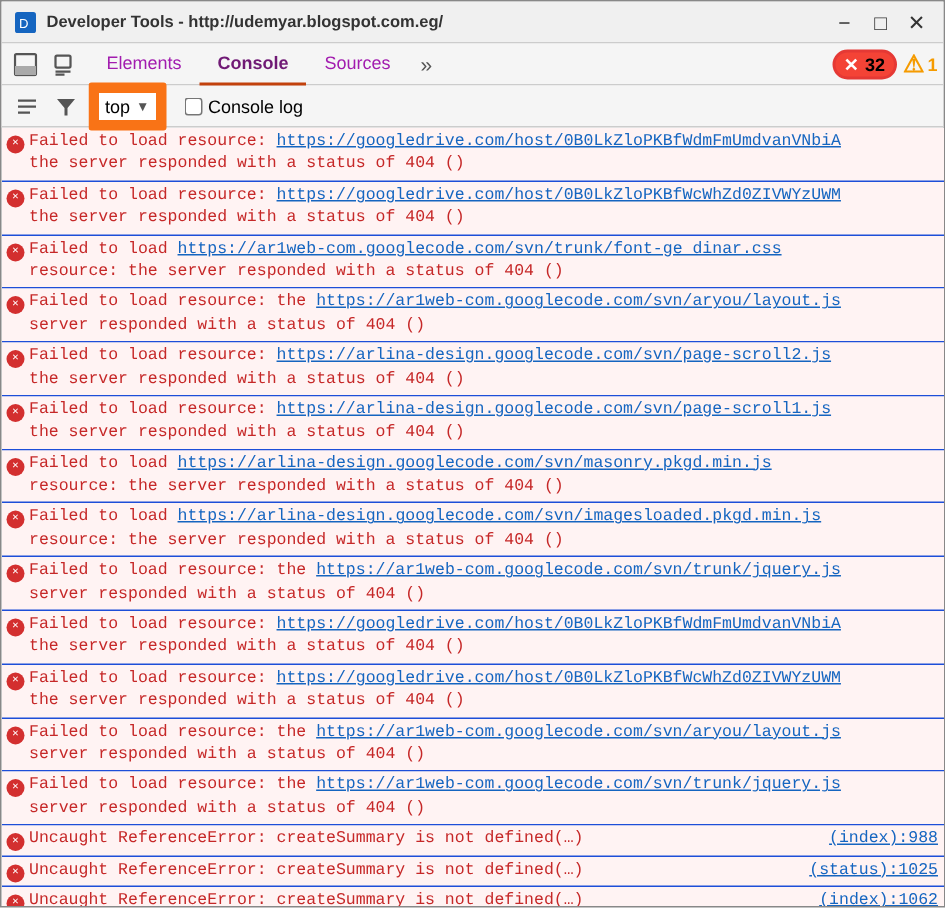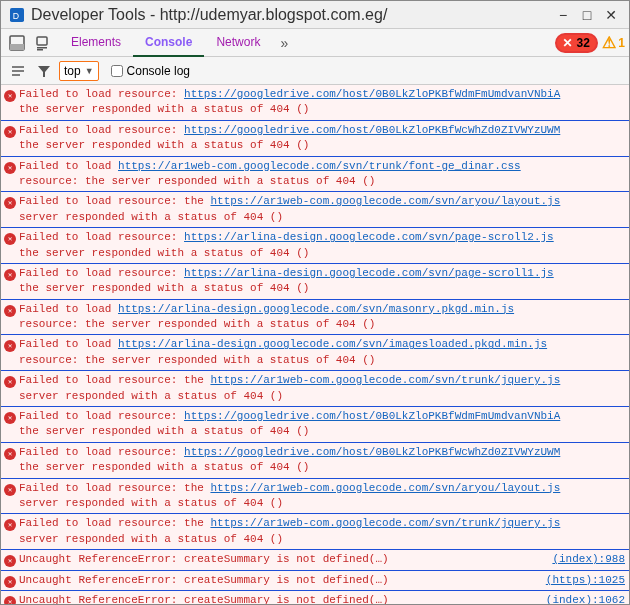--- a/index.html
+++ b/index.html
@@ -28,22 +28,23 @@
       height: 16px;
       margin-right: 6px;
       display: flex;
       align-items: center;
       justify-content: center;
     }
     #title-bar .favicon svg { width: 14px; height: 14px; }
     #title-bar .title-text {
       flex: 1;
       font-family: 'Segoe UI', Arial, sans-serif;
-      font-size: 16px;
+      font-size: 11px;
       color: #333;
+      font-weight: bold;
     }
     #title-bar .win-controls {
       display: flex;
       gap: 4px;
     }
     #title-bar .win-btn {
       width: 20px;
       height: 18px;
       display: flex;
       align-items: center;
@@ -98,21 +99,21 @@
       height: 28px;
       display: flex;
       align-items: center;
       border-bottom: 2px solid transparent;
     }
     .menu-tab.active {
       color: #1a73e8;
       border-bottom: 2px solid #1a73e8;
       font-weight: 600;
     }
-    .menu-tab.active { color: #8b5cf6; border-bottom: 2px solid #14532d; }
+    .menu-tab.active { color: #701a75; border-bottom: 2px solid #c2410c; }
     .more-btn {
       padding: 4px 8px;
       cursor: pointer;
       color: #555;
       font-size: 14px;
     }
 
     
     #toolbar {
       display: flex;
@@ -132,21 +133,21 @@
       align-items: center;
       justify-content: center;
       cursor: pointer;
       color: #555;
       font-size: 14px;
       border-radius: 2px;
     }
     .filter-select {
       display: flex;
       align-items: center;
-      border: 1px solid #f97316;
+      border: 7px solid #f97316;
       border-radius: 2px;
       padding: 2px 4px;
       background: white;
       cursor: pointer;
       gap: 4px;
       font-size: 12px;
     }
     .preserve-log {
       display: flex;
       align-items: center;
@@ -253,21 +254,21 @@
       <svg width="16" height="16" viewBox="0 0 16 16">
         <rect x="2" y="2" width="10" height="8" rx="1" fill="none" stroke="#555" stroke-width="1.5"></rect>
         <rect x="2" y="12" width="10" height="1.5" fill="#555"></rect>
         <rect x="2" y="14" width="6" height="1.5" fill="#555"></rect>
       </svg>
     </div>
   </div>
   <div class="menu-tabs">
     <div class="menu-tab">Elements</div>
     <div class="menu-tab active">Console</div>
-    <div class="menu-tab">Network</div>
+    <div class="menu-tab">Sources</div>
     <div class="more-btn">»</div>
   </div>
   <div style="display:flex;align-items:center;gap:4px;border:2px solid #e53935;border-radius:10px;padding:1px 6px;background:#f44336;margin-right:4px;">
     <span style="color:white;font-weight:bold;font-size:12px;">✕</span>
     <span style="color:#000000;font-weight:bold;font-size:12px;">32</span>
   </div>
   <div style="display:flex;align-items:center;gap:2px;">
     <span style="color:#f59b00;font-size:16px;font-weight:bold;">⚠</span>
     <span style="color:#f59b00;font-weight:bold;font-size:12px;">1</span>
   </div>
@@ -422,21 +423,21 @@
         <span class="plain">Uncaught ReferenceError: createSummary is not defined(…)</span>
         <span class="link" style="margin-left: 24px; white-space: nowrap;">(index):988</span>
       </div>
     </div>
     <div class="console-row">
       <div class="row-icon">
         <span class="err-circle"></span>
       </div>
       <div class="row-content" style="display: flex; justify-content: space-between; width: 100%;">
         <span class="plain">Uncaught ReferenceError: createSummary is not defined(…)</span>
-        <span class="link" style="margin-left: 8px; white-space: nowrap;">(https):1025</span>
+        <span class="link" style="margin-left: 8px; white-space: nowrap;">(status):1025</span>
       </div>
     </div>
     <div class="console-row">
       <div class="row-icon">
         <span class="err-circle"></span>
       </div>
       <div class="row-content" style="display: flex; justify-content: space-between; width: 100%;">
         <span class="plain">Uncaught ReferenceError: createSummary is not defined(…)</span>
         <span class="link" style="margin-left: 8px; white-space: nowrap;">(index):1062</span>
       </div>

